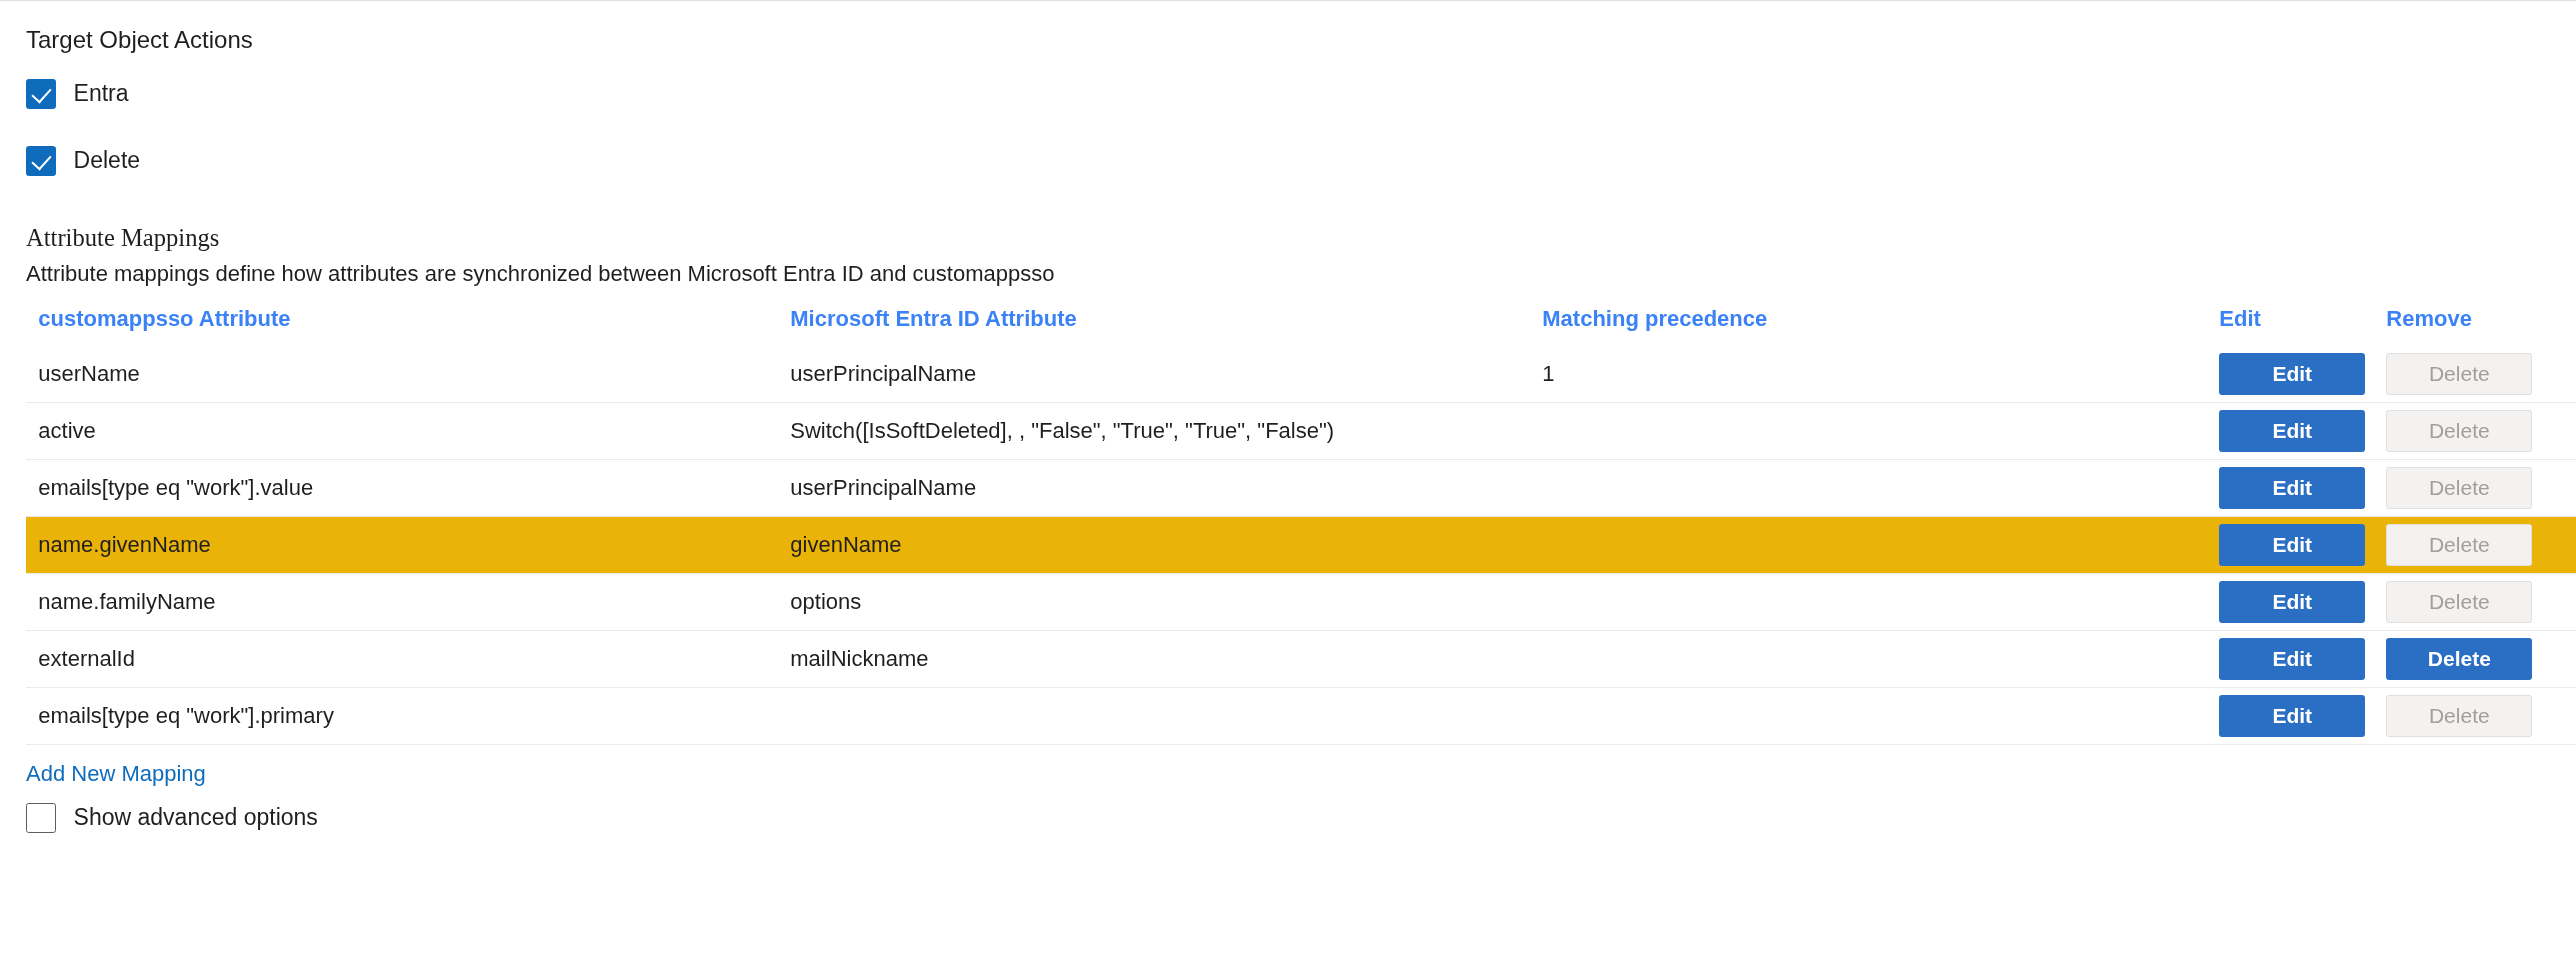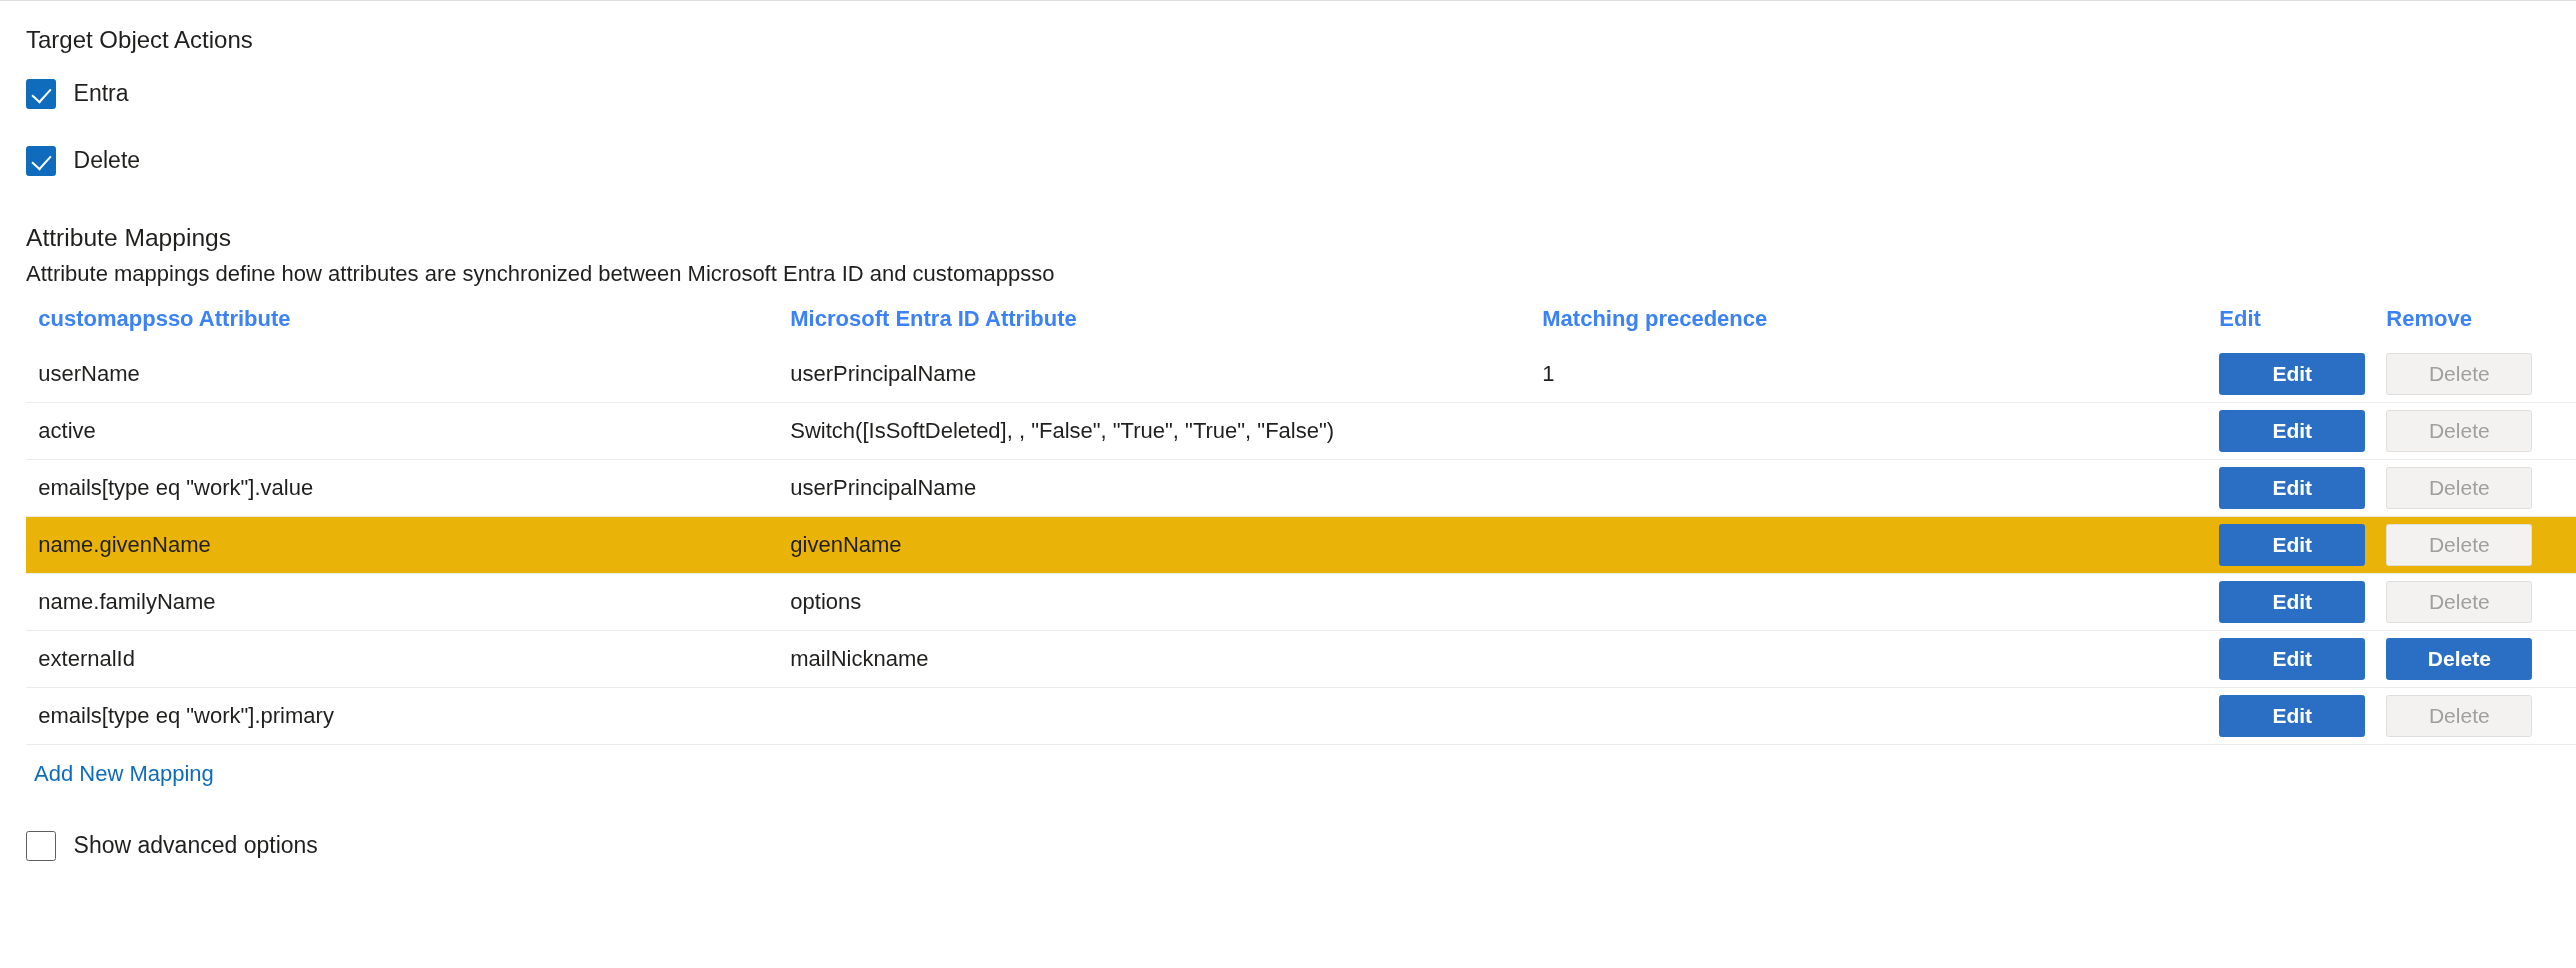--- a/index.html
+++ b/index.html
@@ -92,20 +92,21 @@
     margin-bottom: 35px;
   }
   .mapping-header {
     margin-top: 40px;
   }
   .mapping-title {
     font-size: 24.6px;
     color: #201f1e;
     margin: 0 0 8.8px 0;
     font-weight: 400;
+    font-family: Liberation Serif, serif;
   }
   .mapping-desc {
     font-size: 22px;
     color: #201f1e;
     margin: 0 0 19.3px 0;
   }
   
   table.map-table {
     border-collapse: collapse;
     width: 2550px;
@@ -165,29 +166,29 @@
     color: #ffffff;
     border: 0.9px solid #2b6fc4;
   }
   .cell-btn-wrap {
     display: flex;
     align-items: center;
   }
   .add-link {
     display: inline-block;
     margin-top: 16px;
-    margin-left: 8px;
+    margin-left: 0;
     font-size: 22px;
     color: #0f6cbd;
     cursor: pointer;
   }
   .advanced-row {
     display: flex;
     align-items: center;
-    margin-top: 44px;
+    margin-top: 16px;
   }
   .advanced-label {
     margin-left: 17.6px;
     font-size: 23px;
     color: #201f1e;
   }
 </style>
 </head>
 <body>
 

